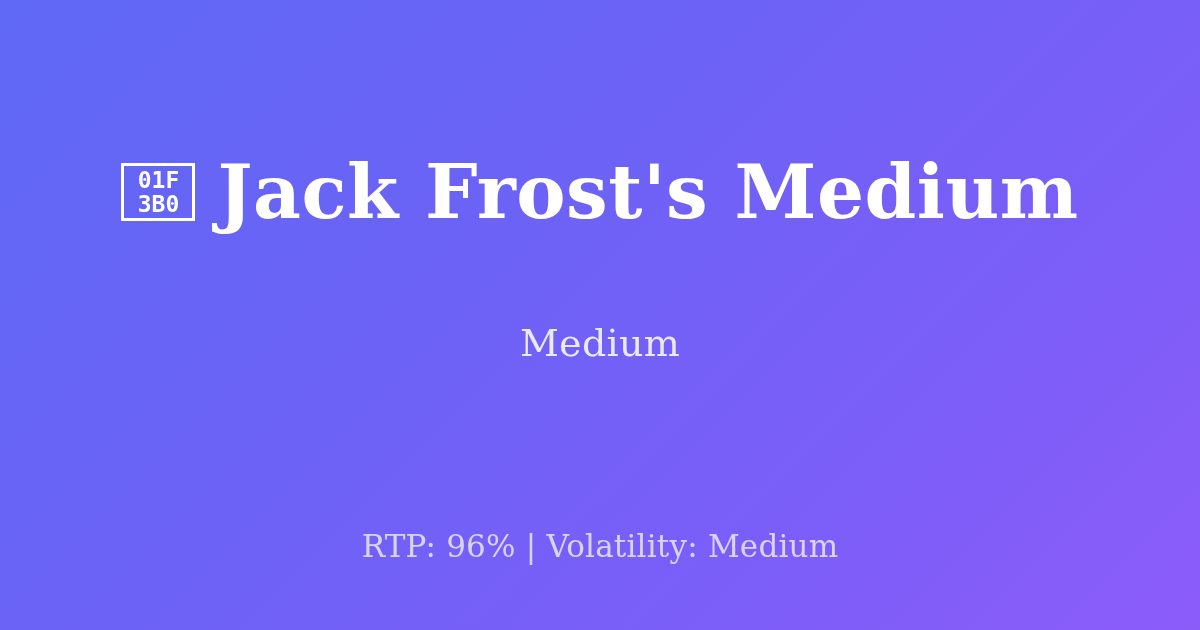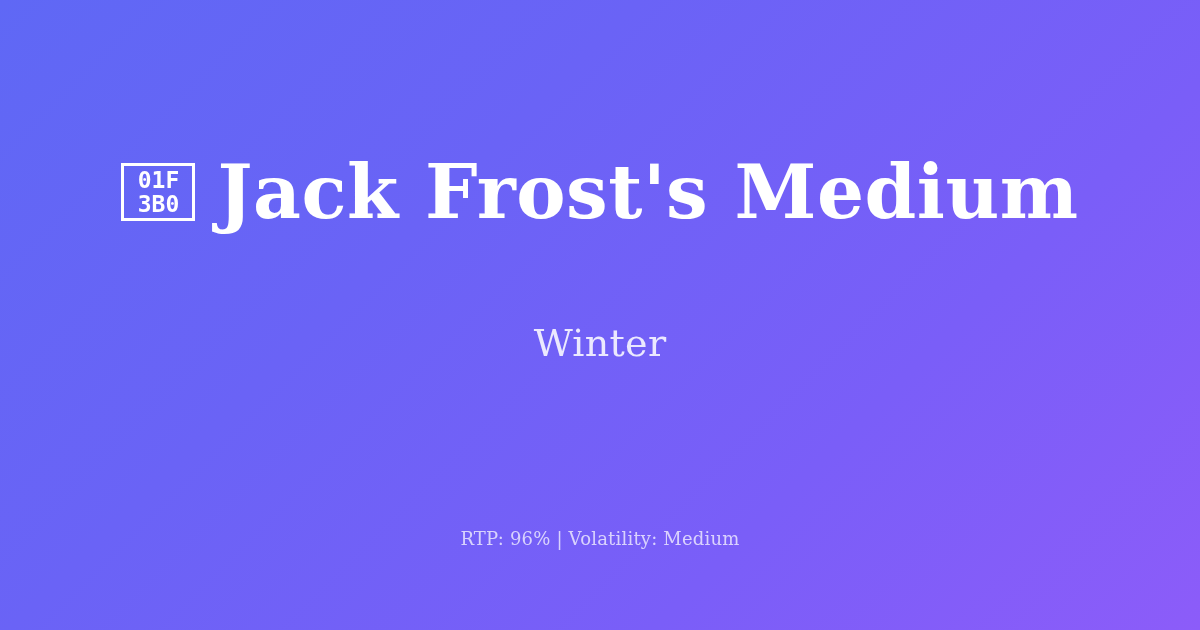--- a/index.html
+++ b/index.html
@@ -85,21 +85,21 @@
     white-space: nowrap;
   }
 
   .meta {
     position: absolute;
     left: 0;
     right: 0;
     top: 528px;
     text-align: center;
     font-family: "DejaVu Serif", "Liberation Serif", serif;
-    font-size: 18px;
+    font-size: 31px;
     color: rgba(255, 255, 255, 0.72);
     letter-spacing: 0.2px;
     white-space: nowrap;
   }
 </style>
 </head>
 <body>
 
 <div class="card">
 
@@ -109,19 +109,19 @@
 
       <span class="tofu">
         <span>01F</span>
         <span>3B0</span>
       </span>
 
       <h1 class="title">Jack Frost's Medium</h1>
 
     </div>
 
-    <div class="subtitle">Winter</div>
+    <div class="subtitle">Medium</div>
 
   </div>
 
   <div class="meta">RTP: 96% | Volatility: Medium</div>
 
 </div>
 
 </body></html>

